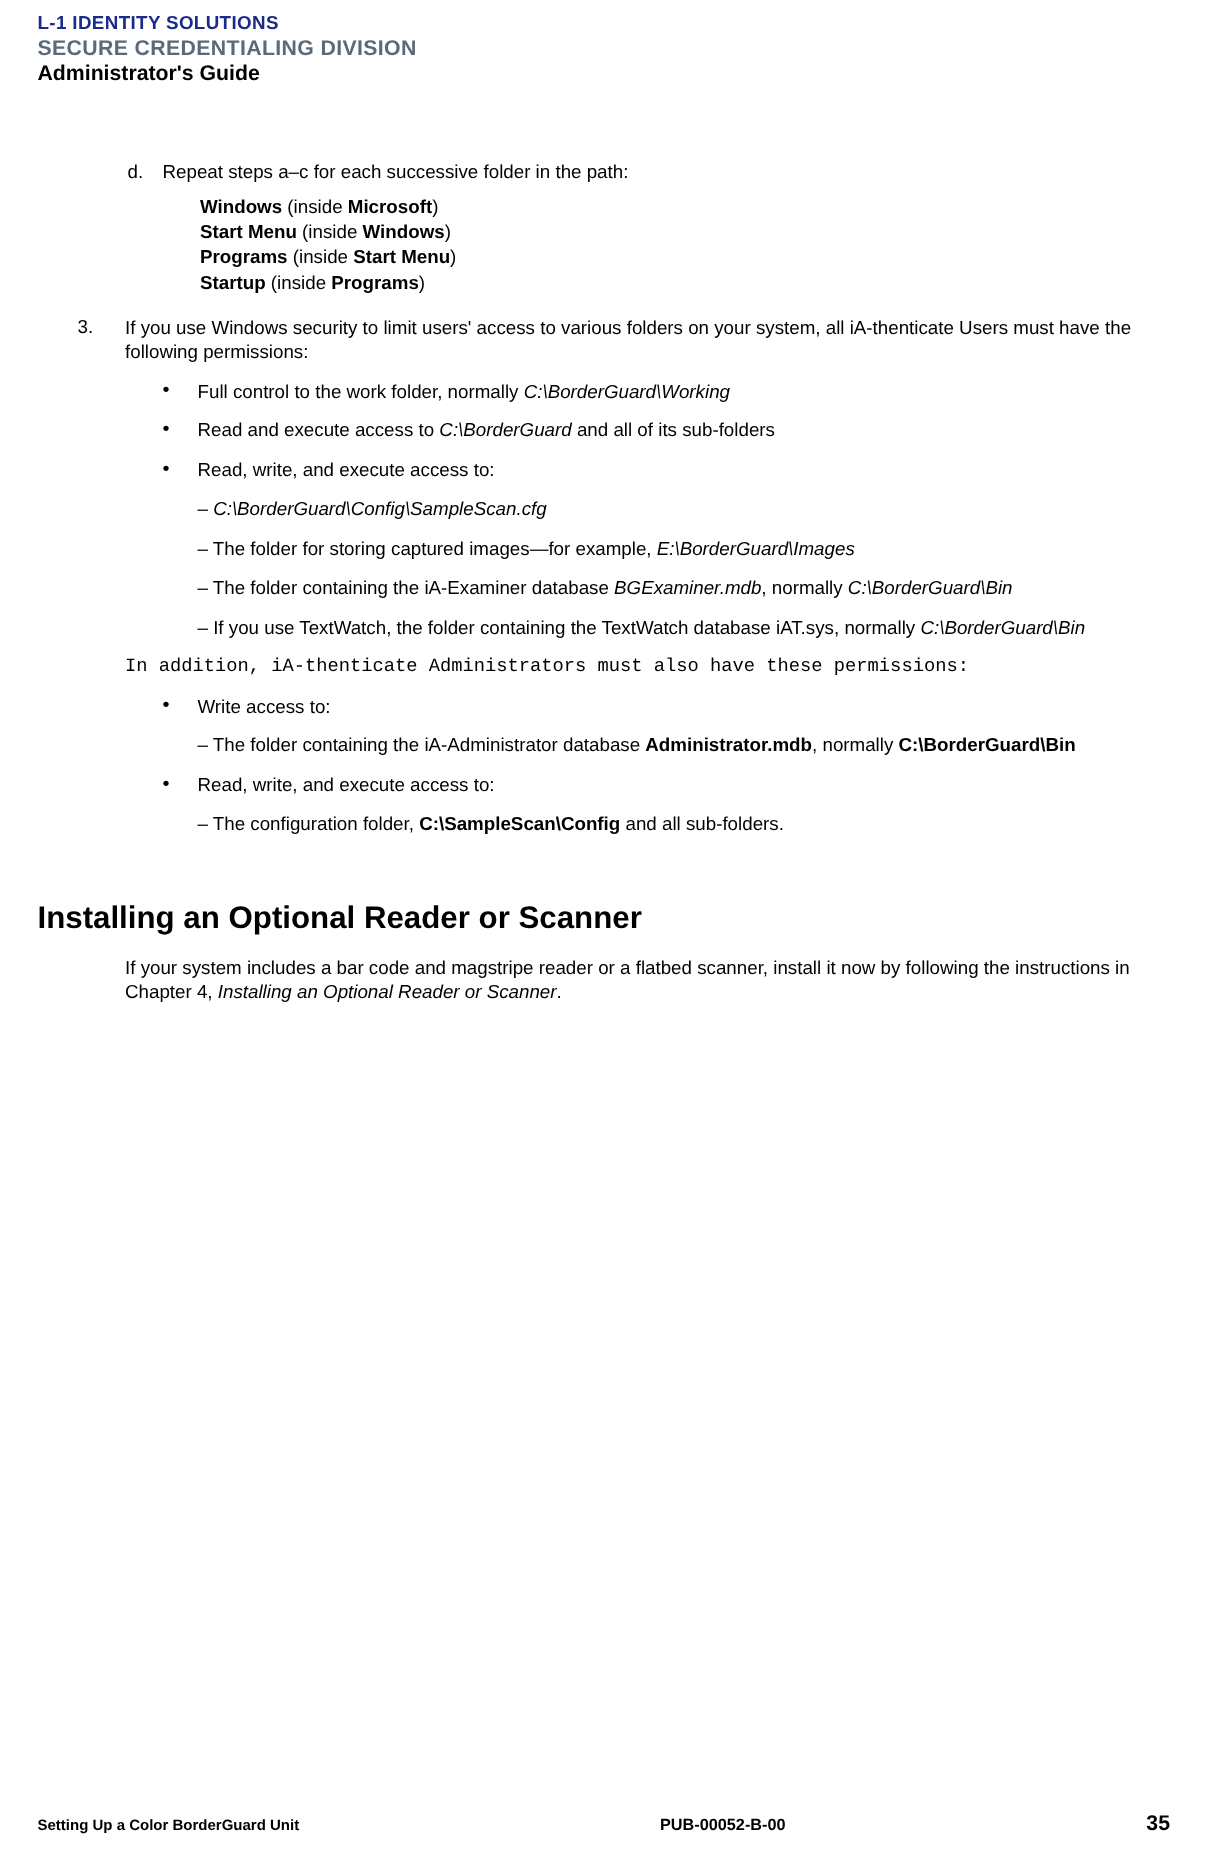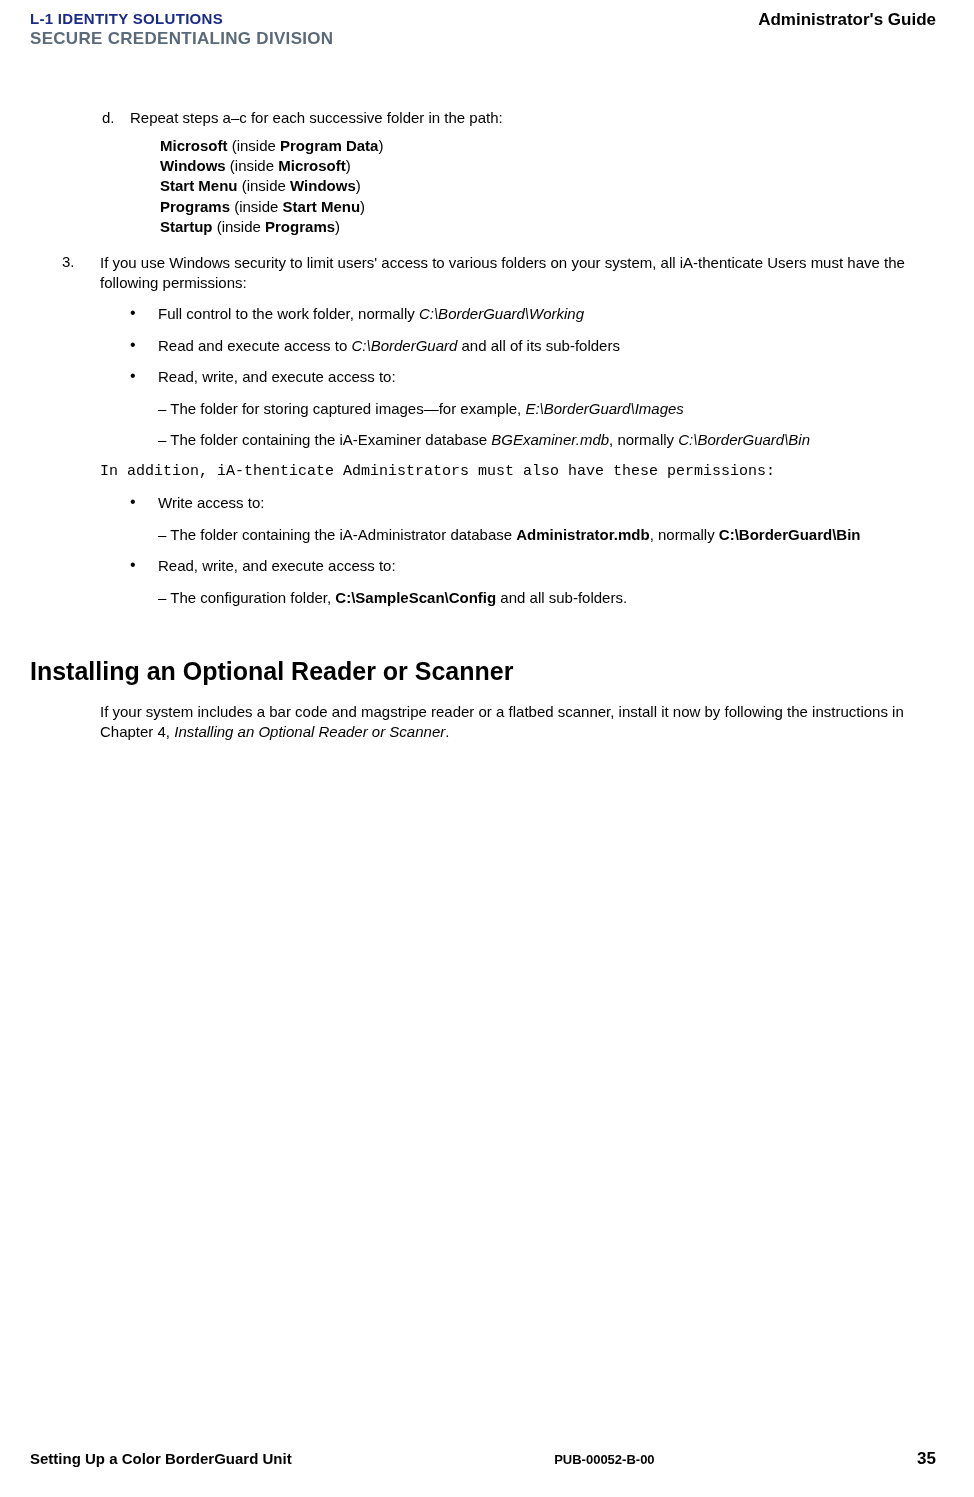--- a/index.html
+++ b/index.html
@@ -11,20 +11,21 @@
       width: 974px;
       height: 1497px;
       position: relative;
       padding: 10px 38px 0 30px;
     }
     .header {
       display: flex;
       justify-content: space-between;
       align-items: flex-start;
       margin-bottom: 60px;
+      flex-direction: column;
     }
     .logo-block { line-height: 1.15; }
     .logo-line1 { color: #1a2b8a; font-weight: bold; font-size: 15px; letter-spacing: 0.3px; }
     .logo-l1 { color: #1a2b8a; font-weight: bold; }
     .logo-line2 { color: #5a6a7a; font-weight: bold; font-size: 17px; letter-spacing: 0.3px; margin-top: 2px; }
     .doc-title { font-weight: bold; font-size: 17px; }
     .content { padding-left: 70px; padding-right: 10px; }
     .step-d { display: flex; margin-bottom: 10px; }
     .step-d .marker { width: 30px; flex-shrink: 0; padding-left: 2px; }
     .step-d .text { flex: 1; }
@@ -42,21 +43,21 @@
     .footer {
       position: absolute;
       bottom: 28px;
       left: 30px;
       right: 38px;
       display: flex;
       justify-content: space-between;
       align-items: baseline;
       font-weight: bold;
     }
-    .footer .left { font-size: 15px; }
+    .footer .left { font-size: 12px; }
     .footer .center { font-size: 13px; font-weight: bold; }
     .footer .right { font-size: 17px; }
     em, .italic { font-style: italic; }
     b, .bold { font-weight: bold; }
   </style>
 </head>
 <body>
 
 <div class="header">
   <div class="logo-block">
@@ -67,21 +68,20 @@
 </div>
 
 <div class="content">
 
   <div class="step-d">
     <div class="marker">d.</div>
     <div class="text">Repeat steps a–c for each successive folder in the path:</div>
   </div>
 
   <div class="folder-list">
-    <div><b>Microsoft</b><span> (inside </span><b>Program Data</b><span>)</span></div>
     <div><b>Windows</b><span> (inside </span><b>Microsoft</b><span>)</span></div>
     <div><b>Start Menu</b><span> (inside </span><b>Windows</b><span>)</span></div>
     <div><b>Programs</b><span> (inside </span><b>Start Menu</b><span>)</span></div>
     <div><b>Startup</b><span> (inside </span><b>Programs</b><span>)</span></div>
   </div>
 
   <div class="step-3">
     <div class="marker">3.</div>
     <div class="text">If you use Windows security to limit users' access to various folders on your system, all iA-thenticate Users must have the following permissions:</div>
   </div>
@@ -94,25 +94,27 @@
   <div class="bullet">
     <div class="bmarker">•</div>
     <div class="btext"><span>Read and execute access to </span><em>C:\BorderGuard</em><span> and all of its sub-folders</span></div>
   </div>
 
   <div class="bullet">
     <div class="bmarker">•</div>
     <div class="btext">Read, write, and execute access to:</div>
   </div>
 
+  <div class="dash"><span>– </span><em>C:\BorderGuard\Config\SampleScan.cfg</em></div>
 
   <div class="dash"><span>– The folder for storing captured images—for example, </span><em>E:\BorderGuard\Images</em></div>
 
   <div class="dash"><span>– The folder containing the iA-Examiner database </span><em>BGExaminer.mdb</em><span>, normally </span><em>C:\BorderGuard\Bin</em></div>
 
+  <div class="dash"><span>– If you use TextWatch, the folder containing the TextWatch database iAT.sys, normally </span><em>C:\BorderGuard\Bin</em></div>
 
   <div class="para">In addition, iA-thenticate Administrators must also have these permissions:</div>
 
   <div class="bullet">
     <div class="bmarker">•</div>
     <div class="btext">Write access to:</div>
   </div>
 
   <div class="dash"><span>– The folder containing the iA-Administrator database </span><b>Administrator.mdb</b><span>, normally </span><b>C:\BorderGuard\Bin</b></div>
 

